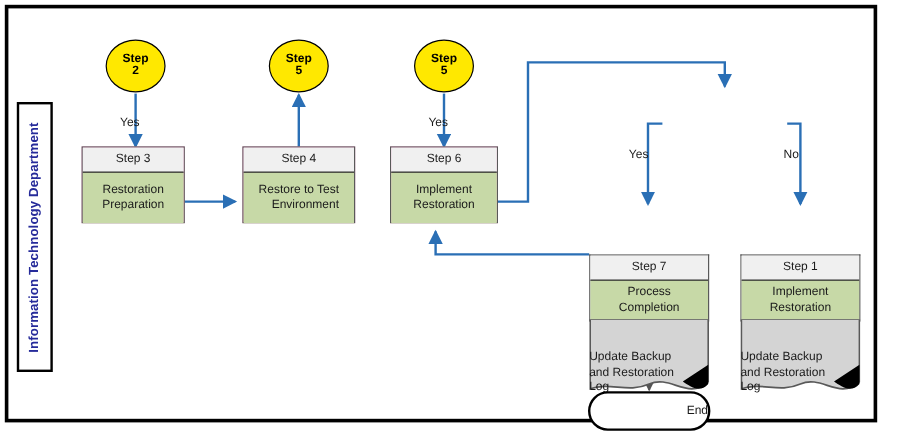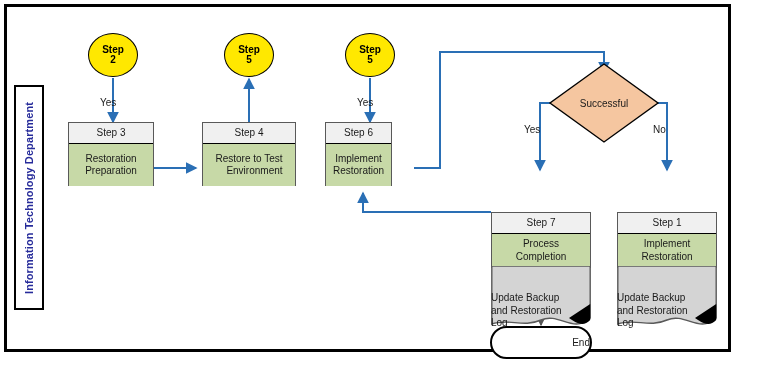--- a/index.html
+++ b/index.html
@@ -133,31 +133,25 @@
   <div class="pbox" style="left:68px;top:122px;width:86px;height:64px;">
     <div class="phead">Step 3</div>
     <div class="pbody" style="height:42px;">Restoration<br>Preparation</div>
   </div>
 
   <div class="pbox" style="left:202px;top:122px;width:94px;height:64px;">
     <div class="phead">Step 4</div>
     <div class="pbody" style="height:42px;text-align:right;">Restore to Test<br>Environment</div>
   </div>
 
-  <div class="pbox" style="left:325px;top:122px;width:67px;height:64px;">
+  <div class="pbox" style="left:325px;top:122px;width:90px;height:64px;">
     <div class="phead">Step 6</div>
     <div class="pbody" style="height:42px;">Implement<br>Restoration</div>
   </div>
 
-  <div class="diamond-wrap" style="left:548px;top:62px;width:112px;height:82px;">
-    <svg width="112" height="82" viewBox="0 0 112 82" xmlns="http://www.w3.org/2000/svg">
-      <polygon points="56,2 110,41 56,80 2,41" fill="#f5c6a0" stroke="#000000" stroke-width="1.4"></polygon>
-    </svg>
-    <div class="diamond-label">Successful</div>
-  </div>
 
   <div class="doc" style="left:491px;top:170px;width:100px;height:120px;">
     <div class="docwrap">
       <div class="docbox" style="width:100px;">
         <div class="phead">Step 7</div>
         <div class="pbody" style="height:34px;border-bottom:1.6px solid #000;">Process<br>Completion</div>
       </div>
       <svg class="doc-svg" style="top:54px;" width="100" height="66" viewBox="0 0 100 66" xmlns="http://www.w3.org/2000/svg">
         <path d="M0.8,0 L99.2,0 L99.2,52 C82,68 68,46 50,54 C32,62 18,52 0.8,58 Z" fill="#d4d4d4" stroke="#595959" stroke-width="1.4"></path>
         <path d="M99.2,38 L99.2,54 C92,62 84,56 78,52 Z" fill="#000000"></path>

